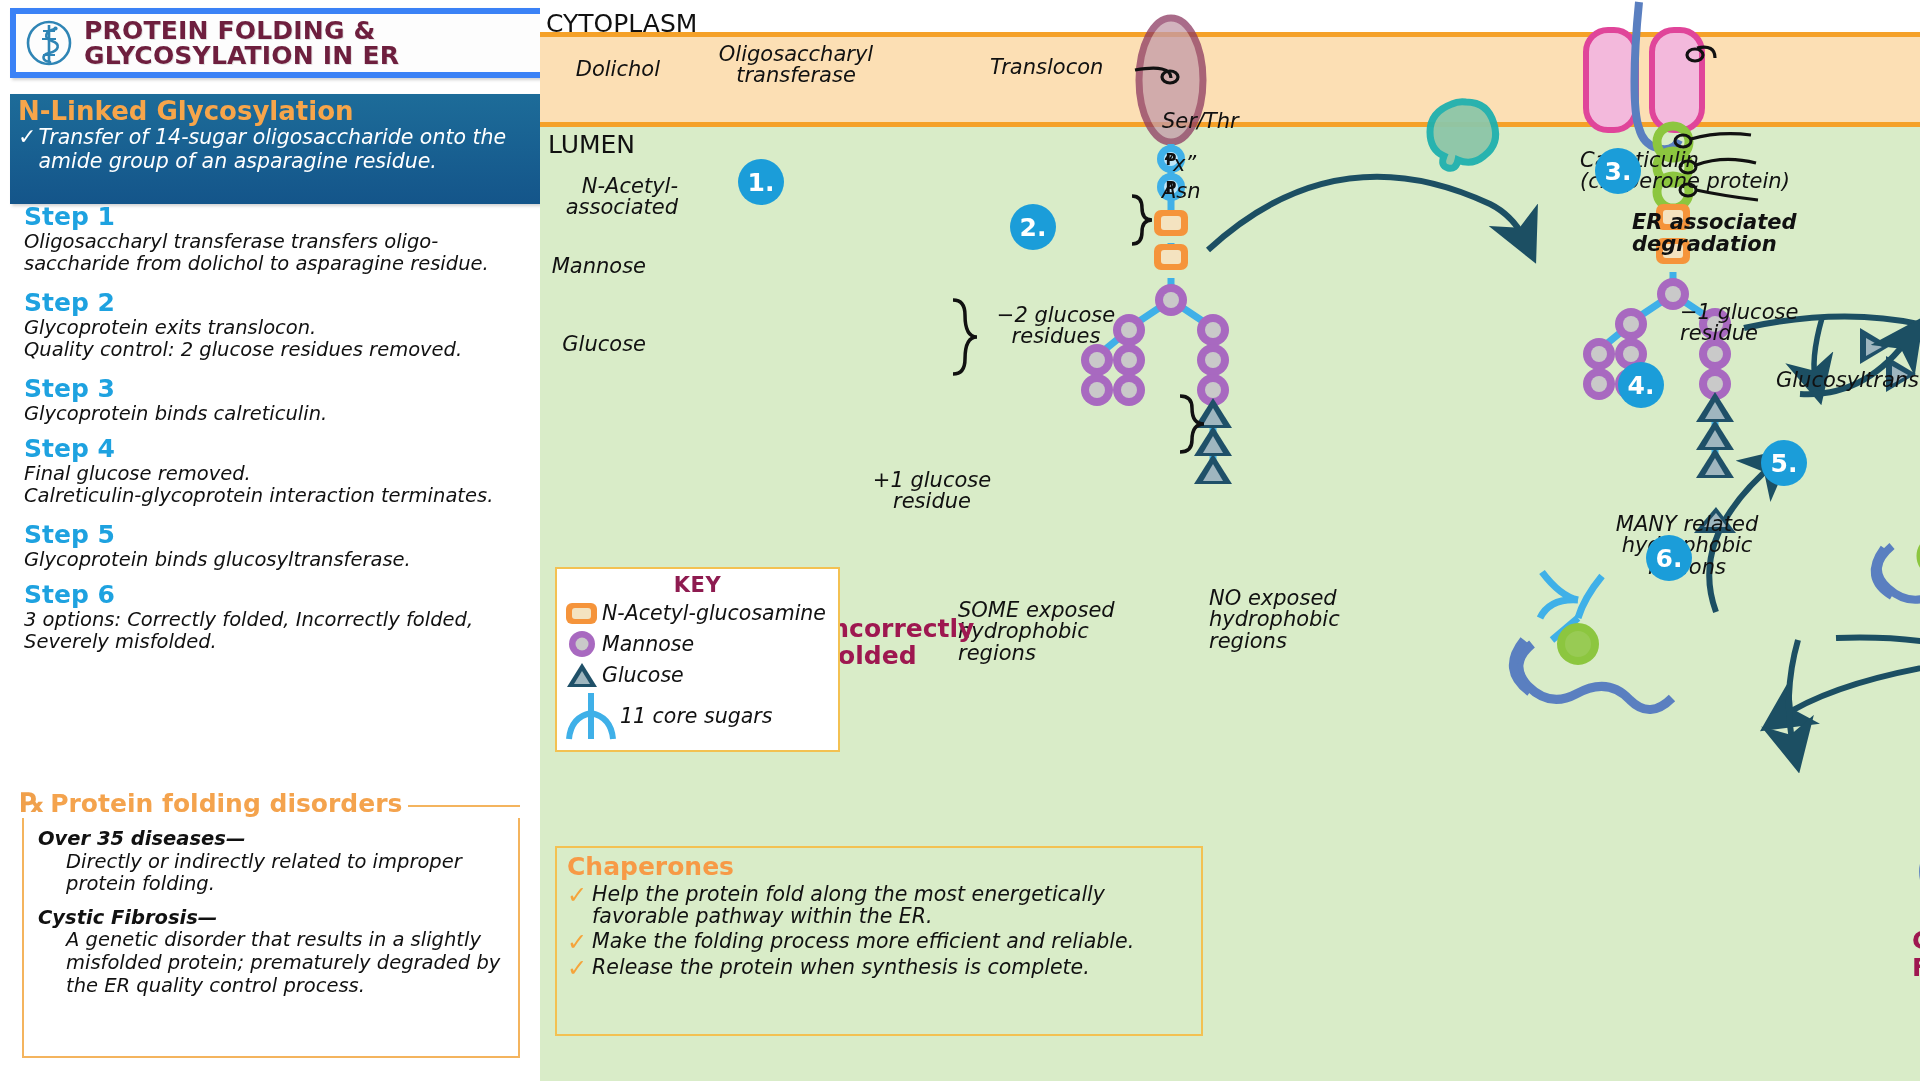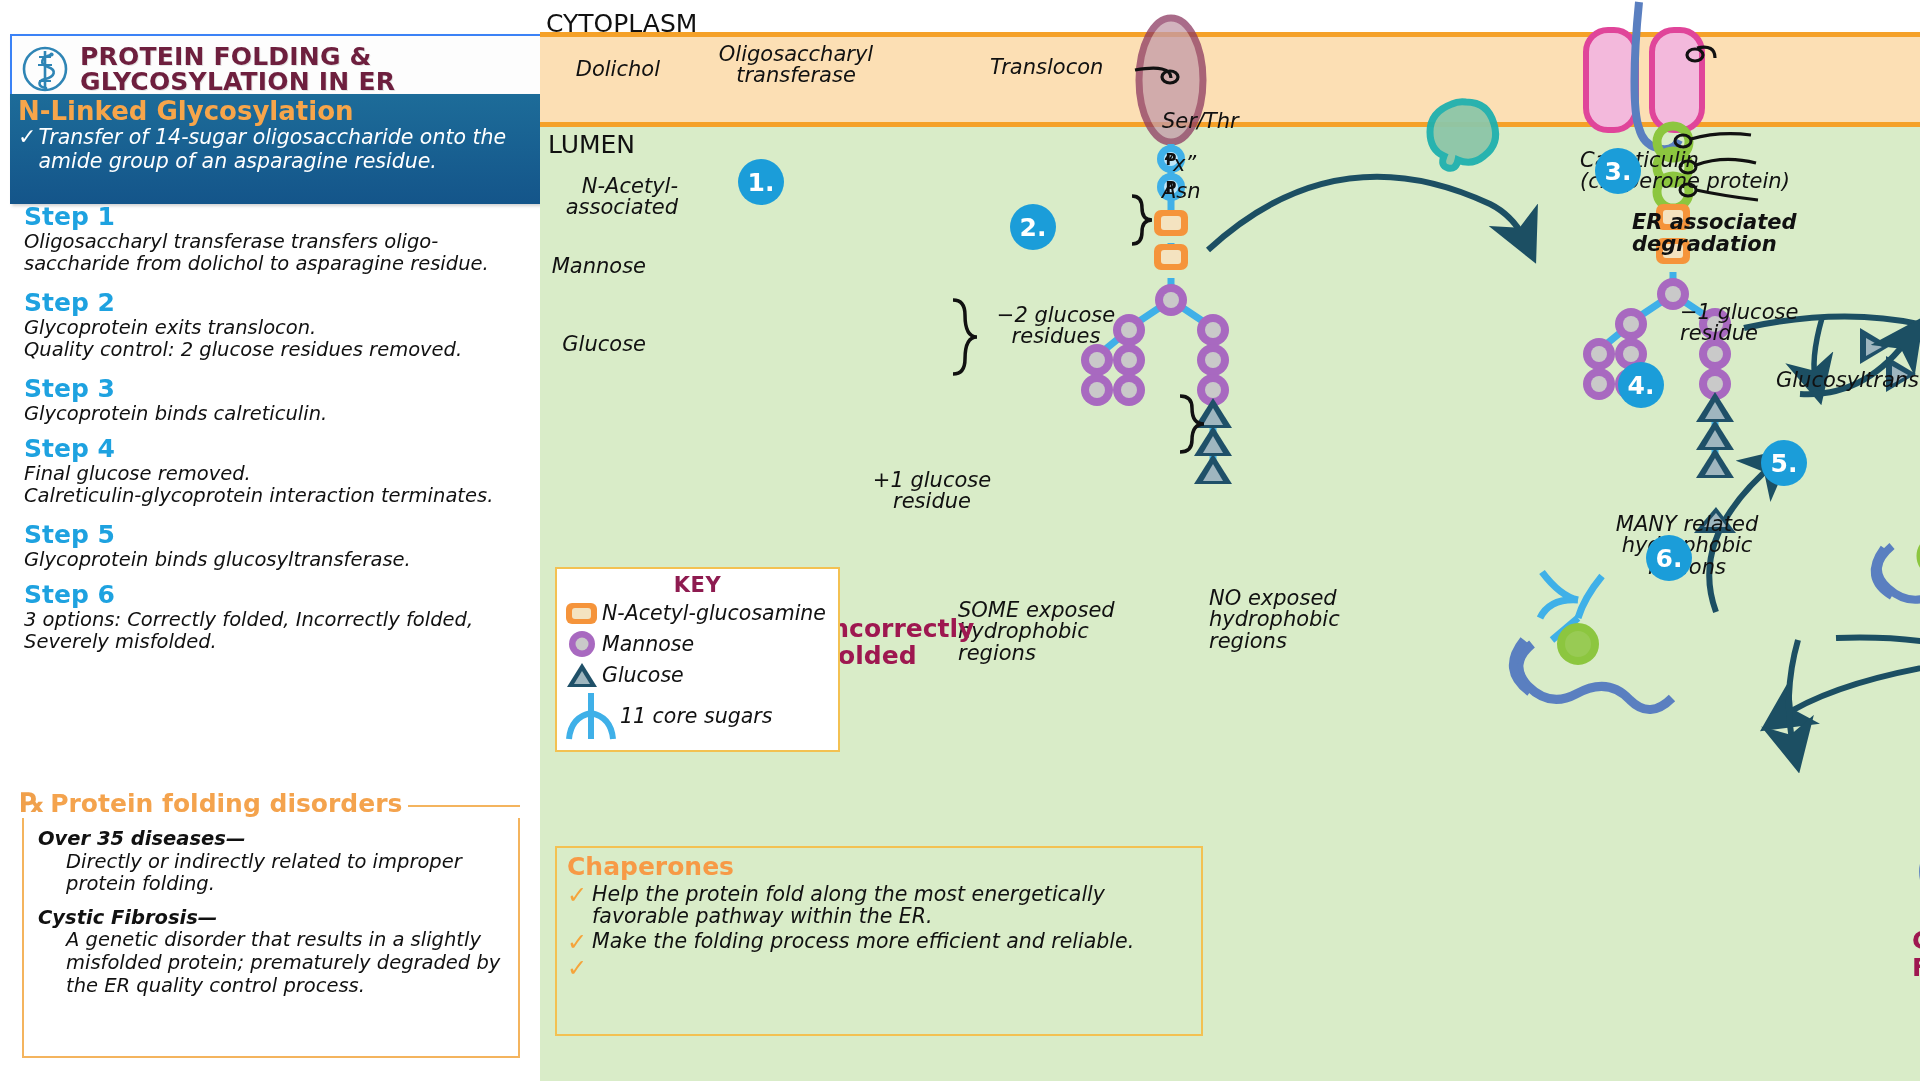--- a/index.html
+++ b/index.html
@@ -3,22 +3,22 @@
 <meta charset="utf-8">
 <style>
   html,body{margin:0;padding:0;background:#ffffff;}
   body{width:1920px;height:1081px;position:relative;overflow:hidden;
        font-family:"DejaVu Sans","Liberation Sans",sans-serif;}
 
   
   #left-panel{position:absolute;left:0;top:0;width:540px;height:1081px;background:#fff;}
 
   #title-card{position:absolute;left:10px;top:8px;width:558px;height:70px;
-      background:#fdfdfd;border:2px solid #3b82f6;box-shadow:2px 2px 3px rgba(0,0,0,.18);
-      display:flex;align-items:center;gap:10px;padding:0 8px;box-sizing:border-box;margin-top:26px;}
+      background:#fdfdfd;border:6px solid #3b82f6;box-shadow:2px 2px 3px rgba(0,0,0,.18);
+      display:flex;align-items:center;gap:10px;padding:0 8px;box-sizing:border-box;}
   #title-card .snake{flex:0 0 auto;width:50px;height:52px;}
   #title-text{color:#6e1f3e;font-weight:bold;font-size:25px;line-height:1.02;
       letter-spacing:.2px;text-shadow:1px 1px 0 rgba(0,0,0,.10);}
 
   #nlink-box{position:absolute;left:10px;top:82px;width:534px;height:110px;
       background:linear-gradient(180deg,#1d6c99 0%,#14558a 100%);
       box-shadow:2px 2px 3px rgba(0,0,0,.18);padding:4px 6px 6px 8px;box-sizing:border-box;margin-top:12px;}
   #nlink-title{color:#f7a54a;font-weight:bold;font-size:26px;line-height:1.05;}
   #nlink-body{color:#fff;font-size:20.5px;line-height:1.14;display:flex;gap:2px;margin-top:1px;}
   #nlink-body .ck{font-size:22px;line-height:1;font-weight:bold;}
@@ -495,16 +495,17 @@
     <div class="chap-row">
       <span class="ck">✓</span>
       <span class="hand">Help the protein fold along the most energetically favorable pathway within the ER.</span>
     </div>
     <div class="chap-row">
       <span class="ck">✓</span>
       <span class="hand">Make the folding process more efficient and reliable.</span>
     </div>
     <div class="chap-row">
       <span class="ck">✓</span>
+      <span class="hand">Release the protein when synthesis is complete.</span>
     </div>
   </div>
 
 </div>
 
 </body></html>

